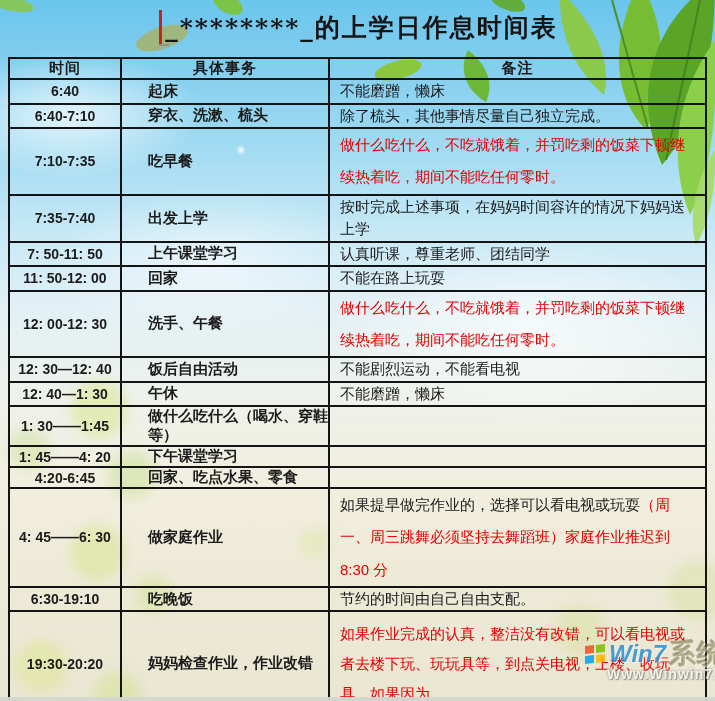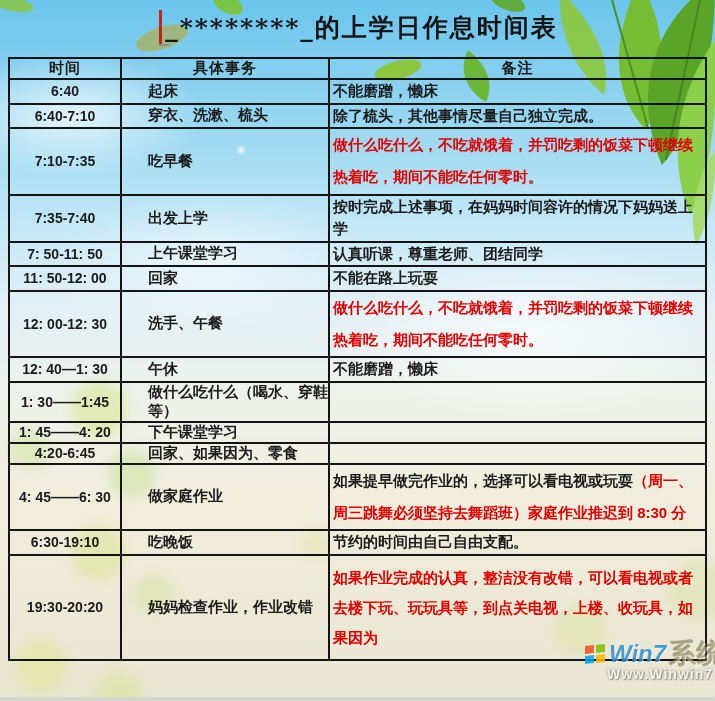--- a/index.html
+++ b/index.html
@@ -50,21 +50,21 @@
     background:transparent;
   }
   table.schedule th, table.schedule td {
     border:2px solid #141414; vertical-align:middle;
   }
   table.schedule th {
     height:17px; font-size:15px; font-weight:bold; text-align:center; letter-spacing:1px;
   }
   td.time  { text-align:center; font-size:14px; font-weight:bold; white-space:nowrap; }
   td.task  { padding-left:26px; font-size:15px; font-weight:bold; }
-  td.notes { padding-left:3px; padding-right:6px; font-size:15px; font-weight:bold; line-height:1.5; }
+  td.notes { padding-left:10px; padding-right:6px; font-size:15px; font-weight:normal; line-height:1.5; }
   tr.normal td { height:18px; }
   tr.tall td   { height:62px; }
   tr.tall td.notes { line-height:2.15; }
   tr.cut td { height:105px; }
   tr.cut td.notes { vertical-align:top; padding-top:7px; line-height:2.0; }
   .red { color:#e00000; }
 
   
   .watermark { position:absolute; left:585px; top:636px; opacity:.85; pointer-events:none; white-space:nowrap; }
   .wm-line1 { display:flex; align-items:center; gap:3px; }
@@ -172,37 +172,42 @@
           <td class="time">11: 50-12: 00</td>
           <td class="task">回家</td>
           <td class="notes"><span>不能在路上玩耍</span></td>
         </tr>
         <tr class="tall">
           <td class="time">12: 00-12: 30</td>
           <td class="task">洗手、午餐</td>
           <td class="notes"><span class="red">做什么吃什么，不吃就饿着，并罚吃剩的饭菜下顿继续热着吃，期间不能吃任何零时。</span></td>
         </tr>
         <tr class="normal">
+          <td class="time">12: 30—12: 40</td>
+          <td class="task">饭后自由活动</td>
+          <td class="notes"><span>不能剧烈运动，不能看电视</span></td>
+        </tr>
+        <tr class="normal">
           <td class="time">12: 40—1: 30</td>
           <td class="task">午休</td>
           <td class="notes"><span>不能磨蹭，懒床</span></td>
         </tr>
         <tr class="normal">
           <td class="time">1: 30——1:45</td>
           <td class="task">做什么吃什么（喝水、穿鞋等）</td>
           <td class="notes"></td>
         </tr>
         <tr class="normal">
           <td class="time">1: 45——4: 20</td>
           <td class="task">下午课堂学习</td>
           <td class="notes"></td>
         </tr>
         <tr class="normal">
           <td class="time">4:20-6:45</td>
-          <td class="task">回家、如果因为、零食</td>
+          <td class="task">回家、吃点水果、零食</td>
           <td class="notes"></td>
         </tr>
         <tr class="tall">
           <td class="time">4: 45——6: 30</td>
           <td class="task">做家庭作业</td>
           <td class="notes"><span>如果提早做完作业的，选择可以看电视或玩耍</span><span class="red">（周一、周三跳舞必须坚持去舞蹈班）家庭作业推迟到 8:30 分</span></td>
         </tr>
         <tr class="normal">
           <td class="time">6:30-19:10</td>
           <td class="task">吃晚饭</td>

